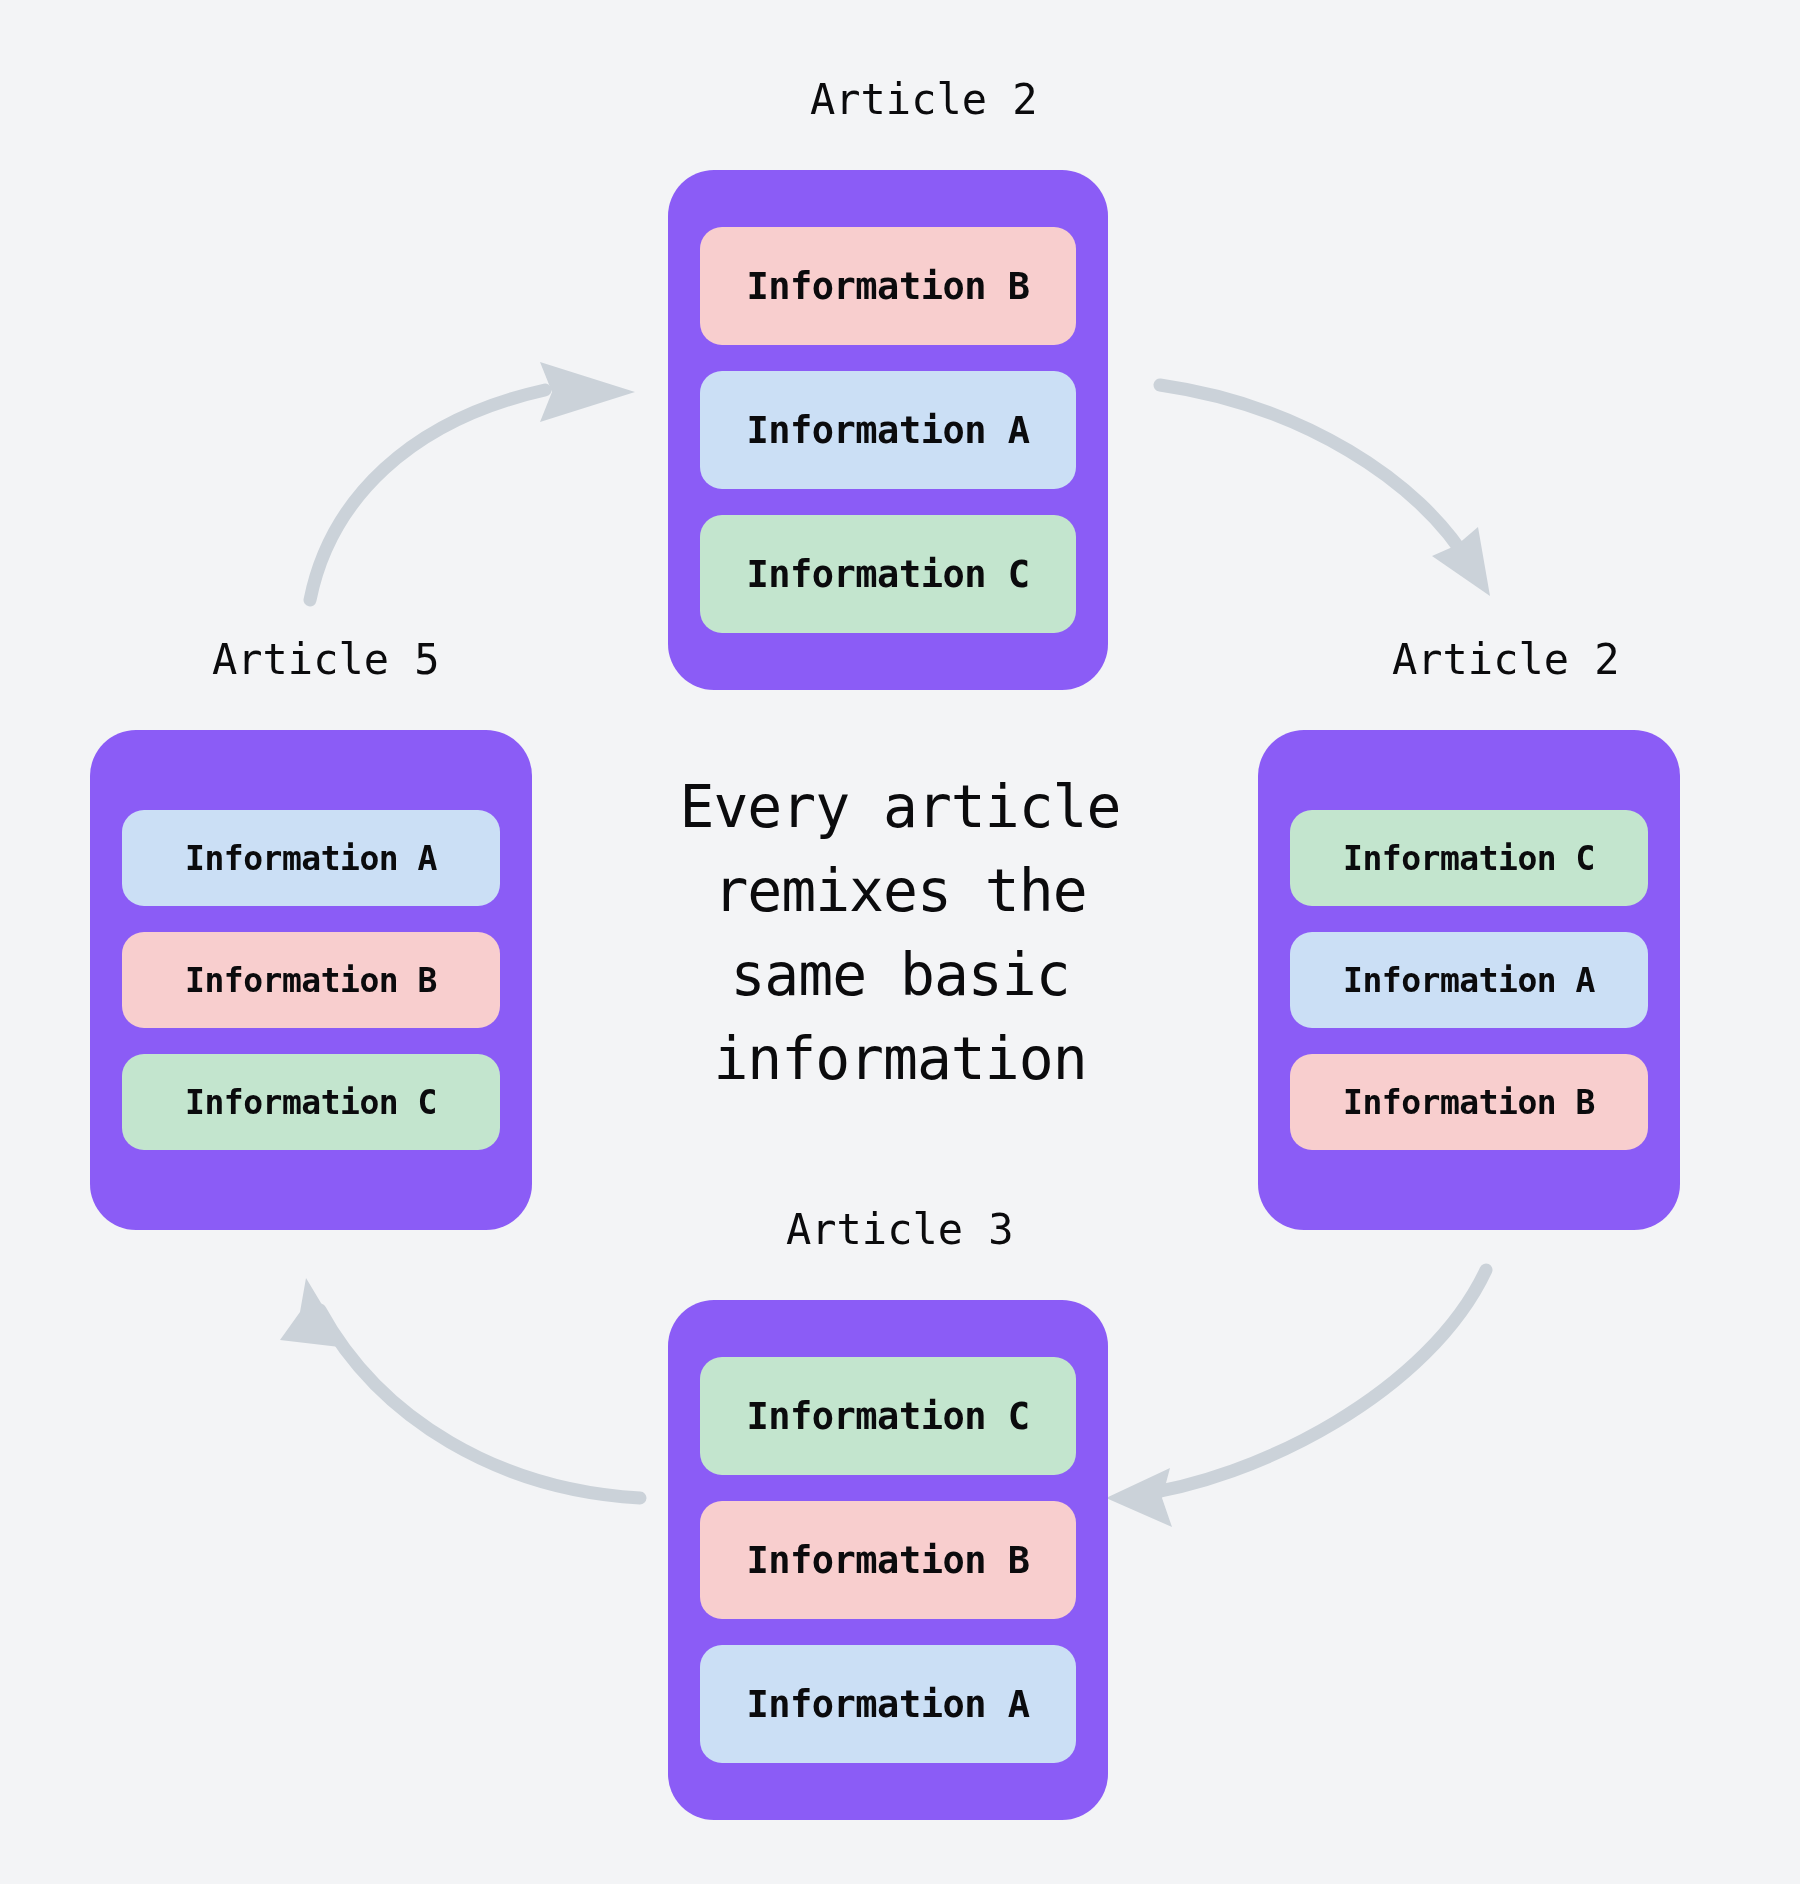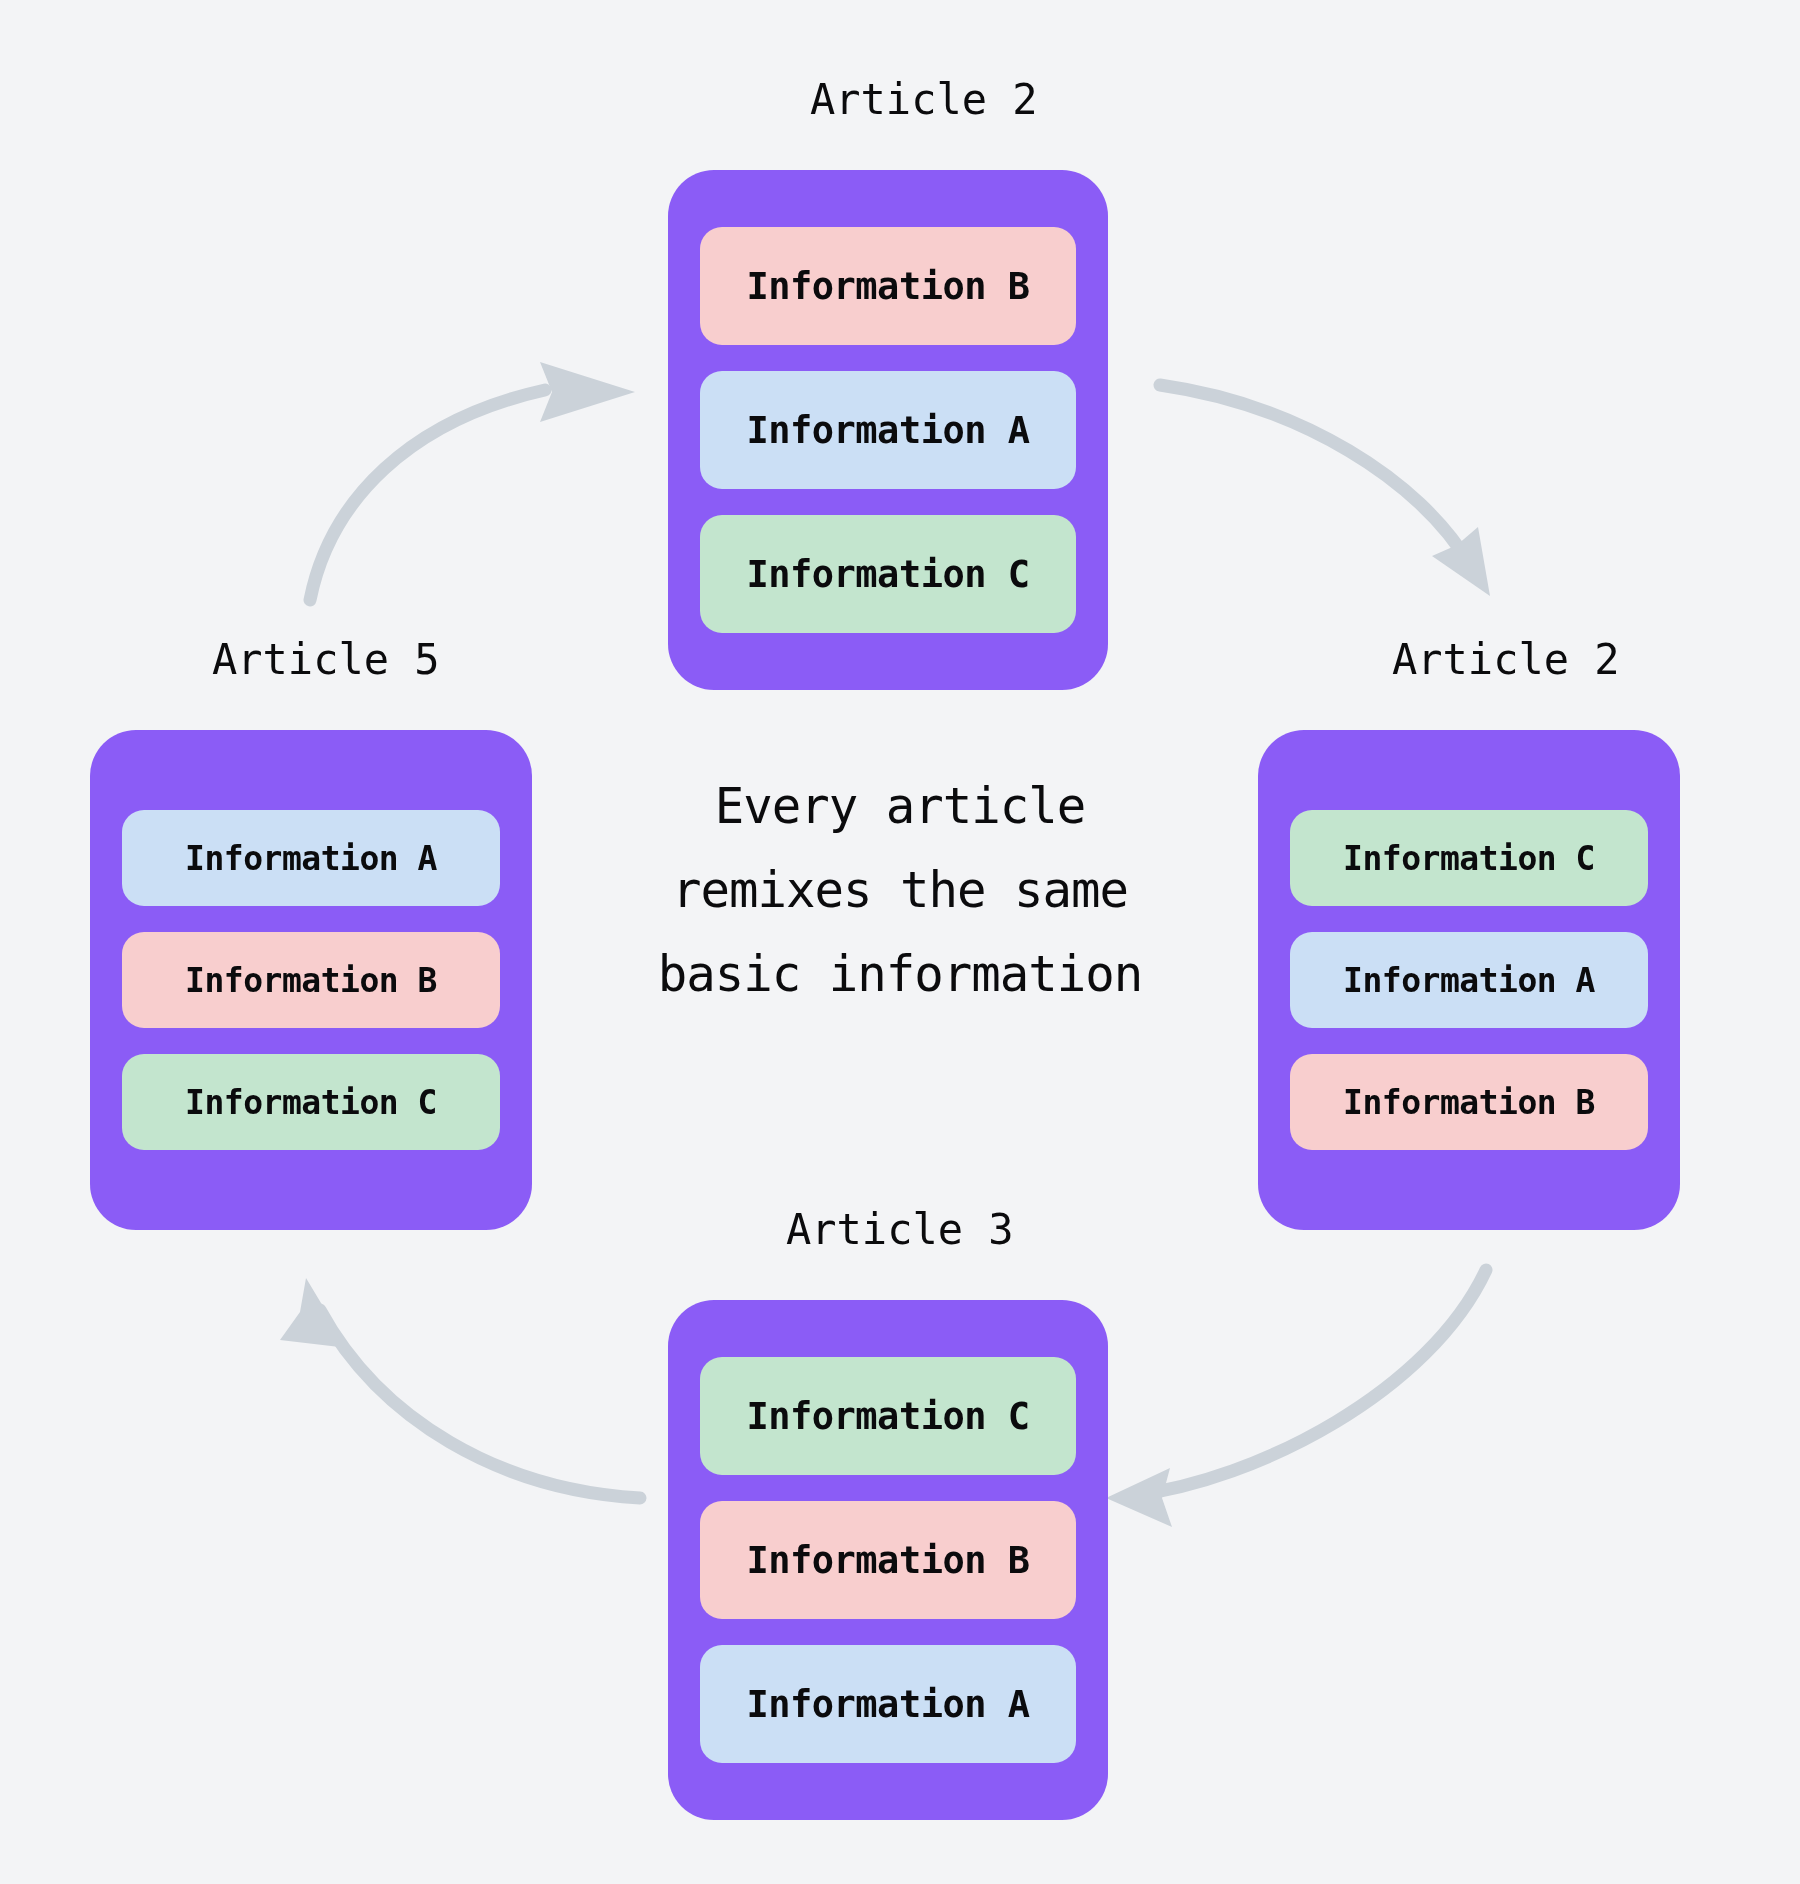--- a/index.html
+++ b/index.html
@@ -76,21 +76,21 @@
   
   #card-4 { left: 90px; top: 730px; width: 442px; height: 500px; }
   #label-4 { left: 212px; top: 635px; }
 
   #center-text {
     position: absolute;
     left: 640px;
     top: 765px;
     width: 520px;
     text-align: center;
-    font-size: 49px;
+    font-size: 58px;
     line-height: 84px;
     color: #0B0B0D;
     font-weight: normal;
     letter-spacing: -1px;
   }
 </style>
 </head>
 <body>
 
 <div id="stage" style="background: rgb(243, 244, 246);">

